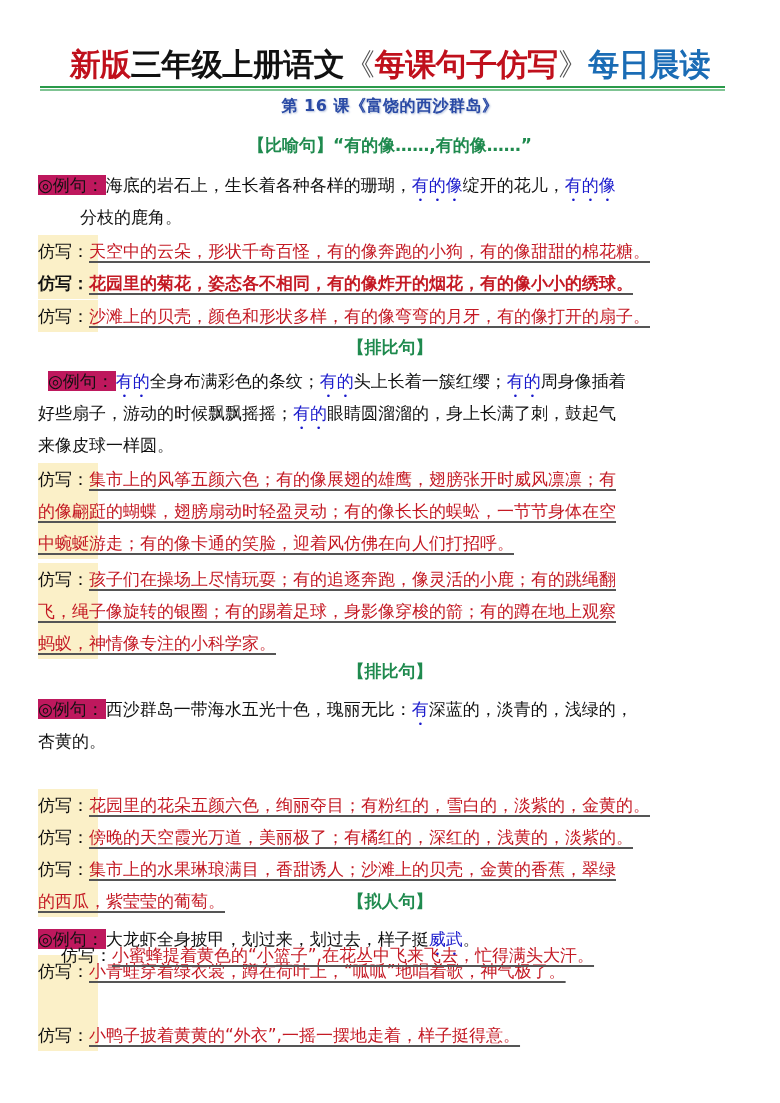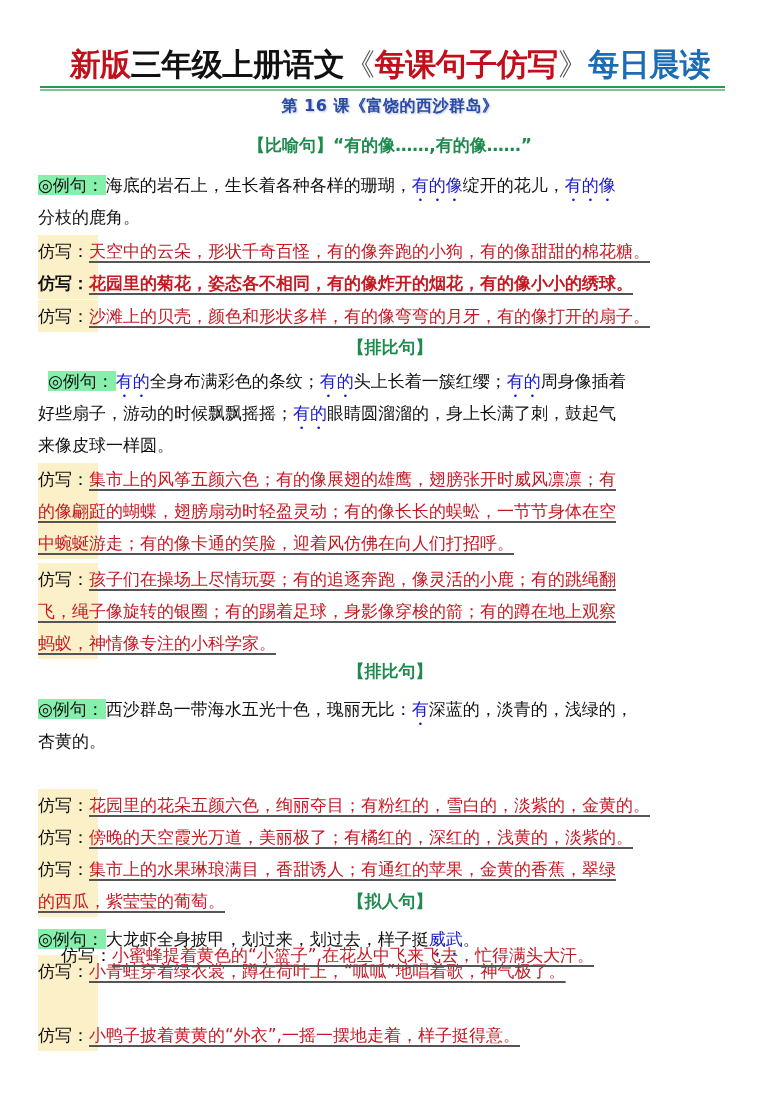--- a/index.html
+++ b/index.html
@@ -10,36 +10,36 @@
            font-family:"DejaVu Serif","Liberation Serif",serif; font-weight:bold;
            font-size:31px; letter-spacing:-0.5px; white-space:nowrap; line-height:40px; }
   .title-rule { position:absolute; left:40px; top:86px; width:685px; height:2px; background:#2a9a4a;
                 box-shadow:0 3px 0 #7fc493; }
   .subtitle { position:absolute; left:0; top:96px; width:780px; text-align:center;
               font-size:16px; font-weight:bold; color:#2a4aa5; letter-spacing:0.5px;
               text-shadow:1px 1px 2px #b8c4dc; }
   .section-head { position:absolute; left:0; width:780px; text-align:center; font-size:17px;
                   color:#1f8a4e; font-weight:bold; }
   .line { position:absolute; left:38px; font-size:17px; line-height:26px; white-space:nowrap; }
-  .ex-label { background:#86efac; padding:0 2px 0 0; }
+  .ex-label { background:#be185d; padding:0 2px 0 0; }
   .hl { color:#1a1acc; text-emphasis:dot; text-emphasis-position:under; -webkit-text-emphasis:dot; -webkit-text-emphasis-position:under; }
   .red { color:#c41a24; text-decoration:underline; text-decoration-color:#555; text-decoration-thickness:2px; text-underline-offset:4px; }
   .label-col { position:absolute; left:38px; width:60px; background:#fbf0c8; }
 </style>
 </head>
 <body>
 
 <div class="page">
   <div class="title" id="title"><span style="color: rgb(192, 16, 28);">新版</span><span style="color: rgb(17, 17, 17);">三年级上册语文</span><span style="color: rgb(85, 85, 85); font-weight: normal;">《</span><span style="color: rgb(192, 16, 28);">每课句子仿写</span><span style="color: rgb(85, 85, 85); font-weight: normal;">》</span><span style="color: rgb(26, 108, 181);">每日晨读</span></div>
   <div class="title-rule"></div>
   <div class="subtitle">第 16 课《富饶的西沙群岛》</div>
   <div id="content">
       <div class="section-head" style="top: 134px;">【比喻句】“有的像……,有的像……”</div>
       <div class="line" style="top: 172px;"><span class="ex-label">◎例句：</span><span>海底的岩石上，生长着各种各样的珊瑚，</span><span class="hl">有的像</span><span>绽开的花儿，</span><span class="hl">有的像</span></div>
-      <div class="line" style="top: 204px;"><span>分枝的鹿角。</span></div>
+      <div class="line" style="top: 204px; margin-left: 42px;"><span>分枝的鹿角。</span></div>
       <div class="label-col" style="top: 235px; height: 32px;"></div>
       <div class="line" style="top: 238px;"><span>仿写：</span><span class="red">天空中的云朵，形状千奇百怪，有的像奔跑的小狗，有的像甜甜的棉花糖。</span></div>
       <div class="label-col" style="top: 267px; height: 32px;"></div>
       <div class="line" style="top: 270px; font-weight: bold;"><span>仿写：</span><span class="red">花园里的菊花，姿态各不相同，有的像炸开的烟花，有的像小小的绣球。</span></div>
       <div class="label-col" style="top: 300px; height: 32px;"></div>
       <div class="line" style="top: 303px;"><span>仿写：</span><span class="red">沙滩上的贝壳，颜色和形状多样，有的像弯弯的月牙，有的像打开的扇子。</span></div>
       <div class="section-head" style="top: 336px;">【排比句】</div>
       <div class="line" style="top: 368px; padding-left: 10px;"><span class="ex-label">◎例句：</span><span class="hl">有的</span><span>全身布满彩色的条纹；</span><span class="hl">有的</span><span>头上长着一簇红缨；</span><span class="hl">有的</span><span>周身像插着</span></div>
       <div class="line" style="top: 400px;"><span>好些扇子，游动的时候飘飘摇摇；</span><span class="hl">有的</span><span>眼睛圆溜溜的，身上长满了刺，鼓起气</span></div>
       <div class="line" style="top: 432px;"><span>来像皮球一样圆。</span></div>
@@ -52,21 +52,21 @@
       <div class="line" style="top: 598px;"><span class="red">飞，绳子像旋转的银圈；有的踢着足球，身影像穿梭的箭；有的蹲在地上观察</span></div>
       <div class="line" style="top: 630px;"><span class="red">蚂蚁，神情像专注的小科学家。</span></div>
       <div class="section-head" style="top: 660px;">【排比句】</div>
       <div class="line" style="top: 696px;"><span class="ex-label">◎例句：</span><span>西沙群岛一带海水五光十色，瑰丽无比：</span><span class="hl">有</span><span>深蓝的，淡青的，浅绿的，</span></div>
       <div class="line" style="top: 728px;"><span>杏黄的。</span></div>
       <div class="label-col" style="top: 789px; height: 32px;"></div>
       <div class="line" style="top: 792px;"><span>仿写：</span><span class="red">花园里的花朵五颜六色，绚丽夺目；有粉红的，雪白的，淡紫的，金黄的。</span></div>
       <div class="label-col" style="top: 821px; height: 32px;"></div>
       <div class="line" style="top: 824px;"><span>仿写：</span><span class="red">傍晚的天空霞光万道，美丽极了；有橘红的，深红的，浅黄的，淡紫的。</span></div>
       <div class="label-col" style="top: 853px; height: 64px;"></div>
-      <div class="line" style="top: 856px;"><span>仿写：</span><span class="red">集市上的水果琳琅满目，香甜诱人；有通红的苹果，金黄的香蕉，翠绿</span></div>
+      <div class="line" style="top: 856px;"><span>仿写：</span><span class="red">集市上的水果琳琅满目，香甜诱人；沙滩上的贝壳，金黄的香蕉，翠绿</span></div>
       <div class="line" style="top: 888px;"><span class="red">的西瓜，紫莹莹的葡萄。</span></div>
       <div class="section-head" style="top: 890px;">【拟人句】</div>
       <div class="line" style="top: 926px; text-align: center;"><span class="ex-label">◎例句：</span><span>大龙虾全身披甲，划过来，划过去，样子挺</span><span class="hl">威武</span><span>。</span></div>
       <div class="label-col" style="top: 955px; height: 32px;"></div>
       <div class="line" style="top: 958px;"><span>仿写：</span><span class="red">小青蛙穿着绿衣裳，蹲在荷叶上，“呱呱”地唱着歌，神气极了。</span></div>
       <div class="label-col" style="top: 987px; height: 32px;"></div>
       <div class="line" style="top: 942px; padding-left: 23px;"><span>仿写：</span><span class="red">小蜜蜂提着黄色的“小篮子”,在花丛中飞来飞去，忙得满头大汗。</span></div>
       <div class="label-col" style="top: 1019px; height: 32px;"></div>
       <div class="line" style="top: 1022px;"><span>仿写：</span><span class="red">小鸭子披着黄黄的“外衣”,一摇一摆地走着，样子挺得意。</span></div>
     </div>

